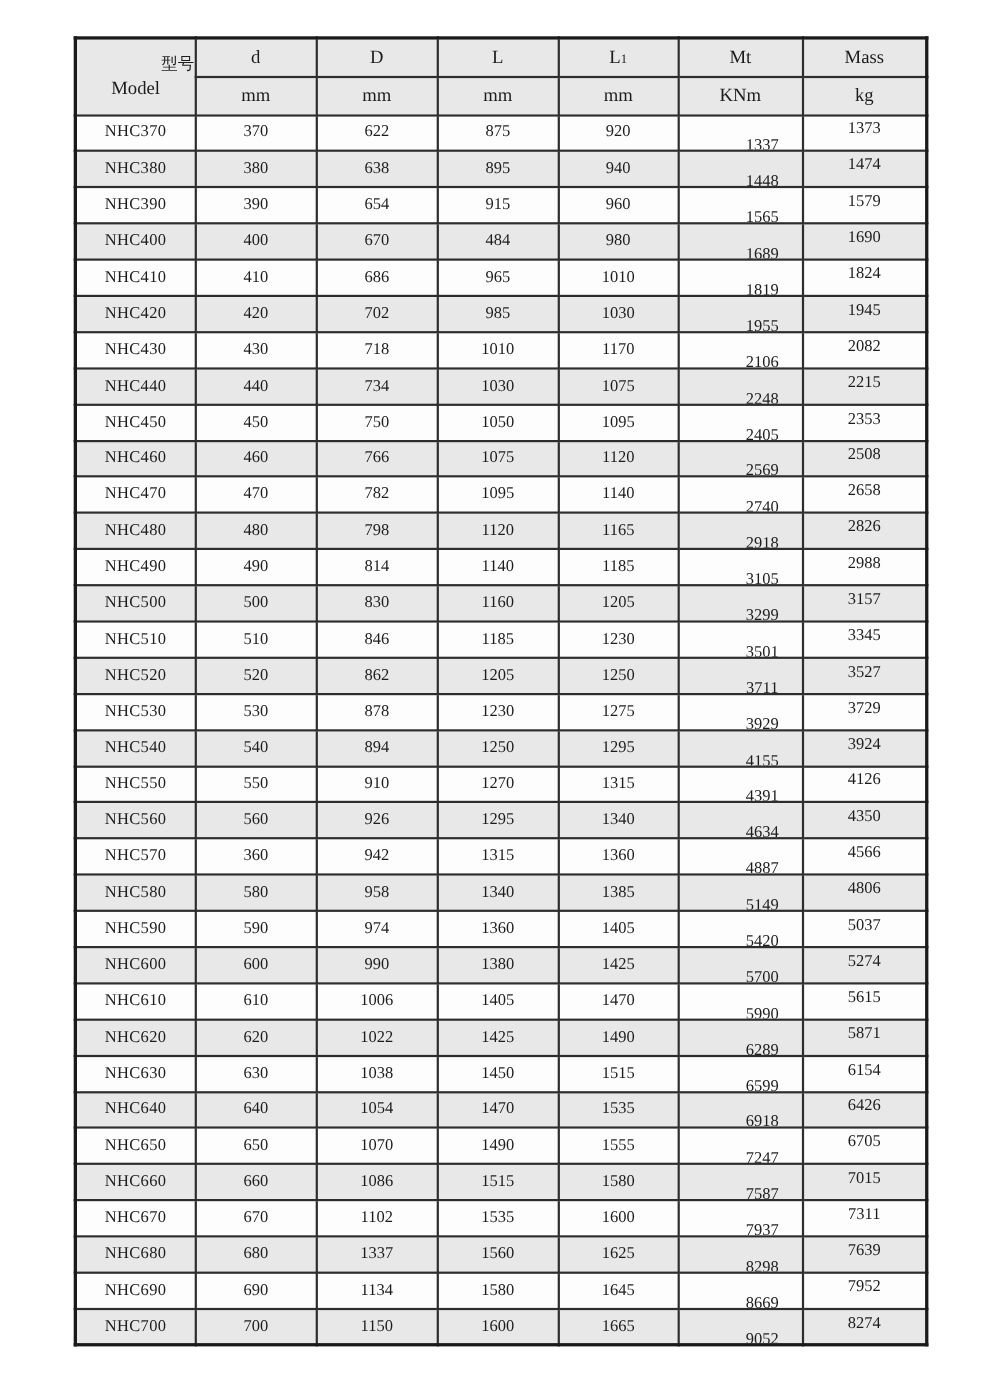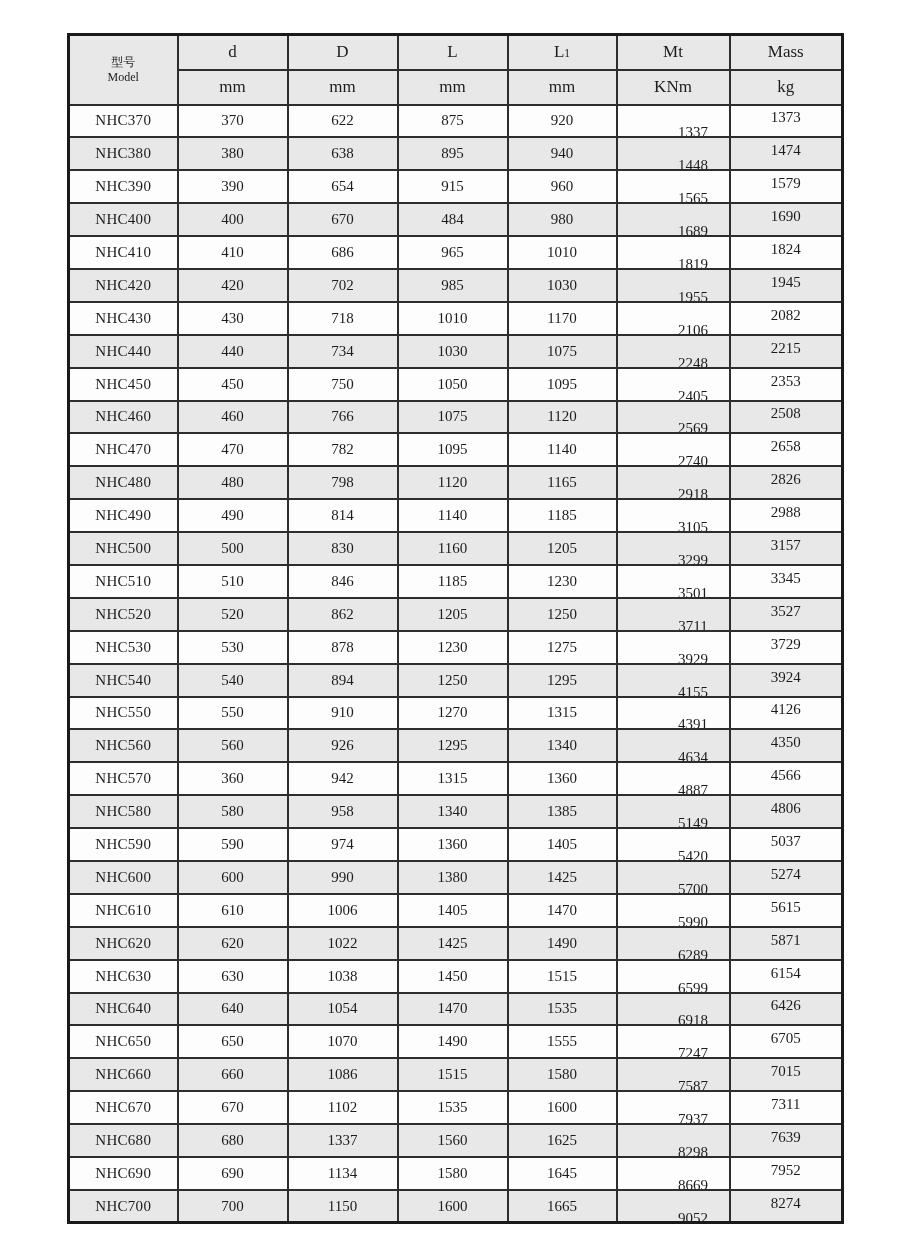--- a/index.html
+++ b/index.html
@@ -40,22 +40,22 @@
   }
   .spec-table thead tr { height: 35px; }
   .spec-table tbody tr { height: 32.9px; }
   .spec-table tbody td {
     background: #fdfdfd;
     font-size: 15px;
   }
   .spec-table tbody tr:nth-child(even) td {
     background: #e8e8e8;
   }
-  .model-header-zh { font-size: 12px; line-height: 1.25; }
-  .model-header-en { font-size: 12px; line-height: 1.25; }
+  .model-header-zh { font-size: 15px; line-height: 1.25; text-align: right; }
+  .model-header-en { font-size: 17px; line-height: 1.25; }
   .model-cell { font-size: 15px; letter-spacing: 0.3px; }
   .mt-cell span { position: relative; top: 12px; display: inline-block; margin-left: 40px; }
   .mass-cell span { position: relative; top: -3px; display: inline-block; }
   .sub { font-size: 68%; }
 </style>
 </head>
 <body>
 
 <div class="page">
   <table class="spec-table">

